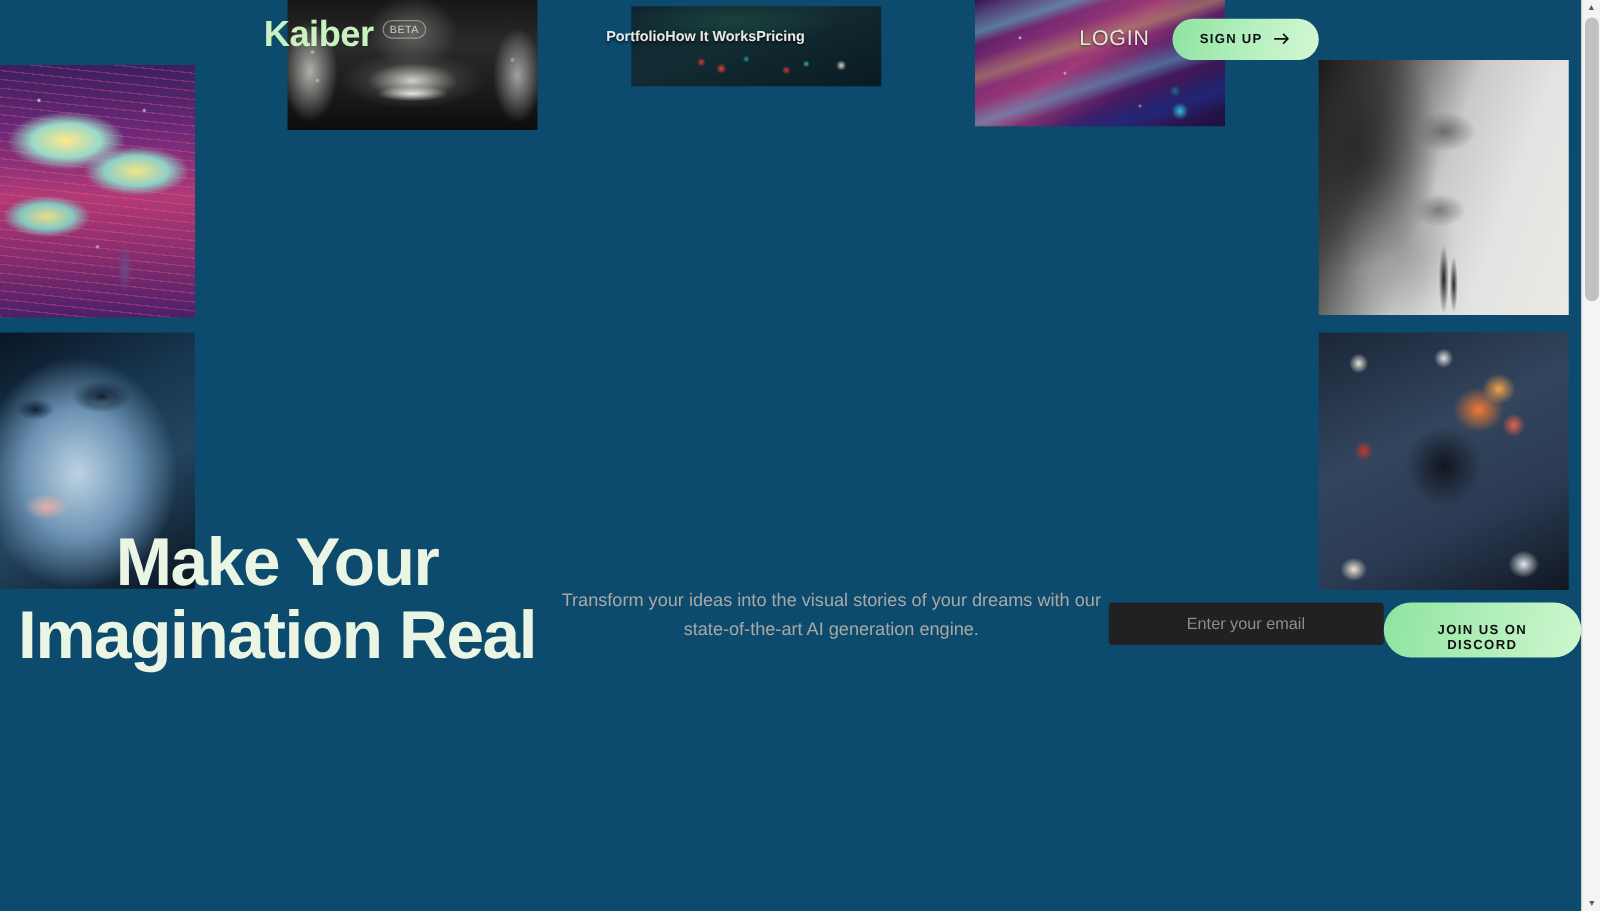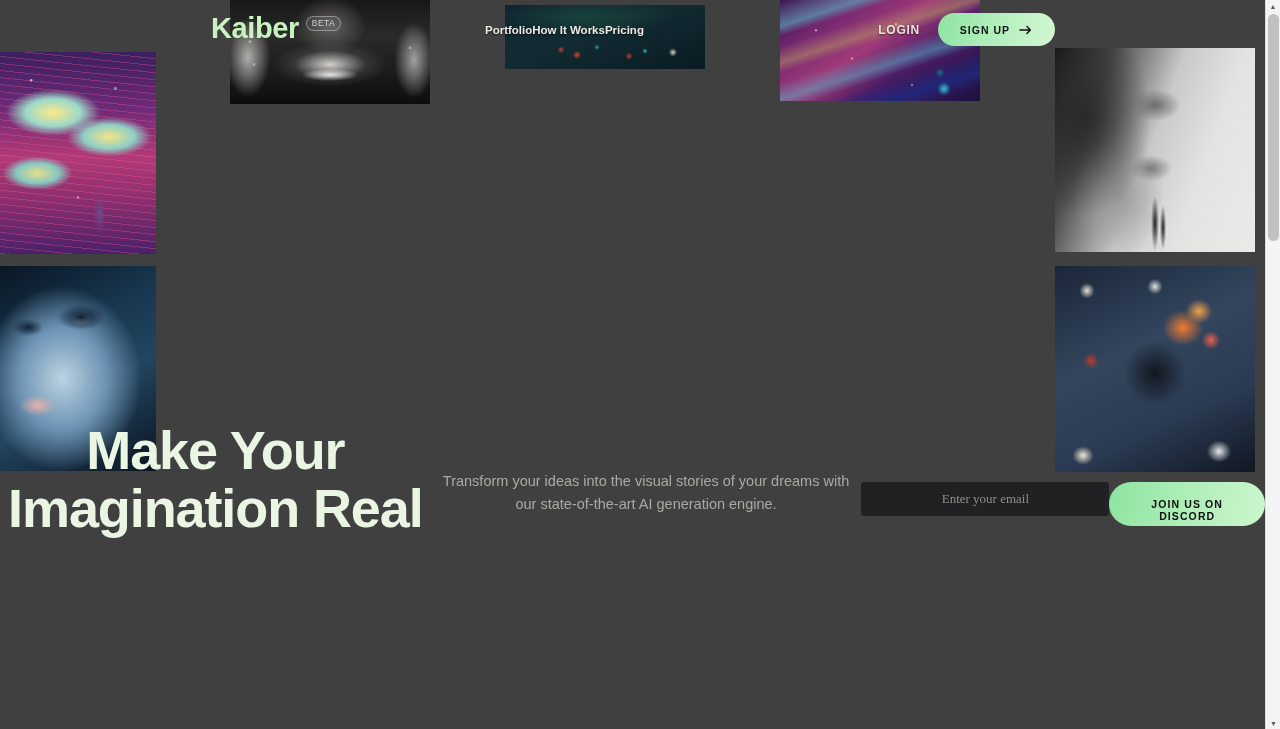--- a/index.html
+++ b/index.html
@@ -12,21 +12,21 @@
   .viewport {
     position:relative;
     width:1280px; height:729px;
     background:#0c0c0d;
     overflow:hidden;
   }
   .page {
     position:absolute;
     left:0; top:0;
     width:1265px; height:729px;
-    background:#404040;
+    background:#0c4a6e;
     overflow:hidden;
   }
 
   
   .tile { position:absolute; overflow:hidden; }
 
   
   .tile-portrait-mono {
     left:230px; top:0; width:200px; height:104px;
     background:
@@ -174,21 +174,21 @@
   .nav-links a {
     font-size:11.5px; font-weight:bold; color:#eceae4;
     text-decoration:none; white-space:nowrap;
     text-shadow:0 1px 2px rgba(0,0,0,.65);
   }
   .nav-right {
     position:absolute; right:210px; top:13px;
     display:flex; align-items:center; gap:14px;
   }
   .login-link {
-    font-size:12px; font-weight:bold; letter-spacing:.7px;
+    font-size:17px; font-weight:normal; letter-spacing:.7px;
     color:#e8e6dc; text-decoration:none;
     text-shadow:0 1px 2px rgba(0,0,0,.6);
     padding:8px 4px;
   }
   .signup-btn {
     display:flex; align-items:center; gap:9px;
     height:33px; padding:0 22px;
     border:none; border-radius:999px; cursor:pointer;
     background:linear-gradient(100deg,#8fe3a0 0%,#b6f0c0 55%,#d4f7d2 100%);
     color:#101010; font-size:10.5px; font-weight:bold; letter-spacing:1px;
@@ -209,24 +209,24 @@
     color:#eaf5e4; letter-spacing:-1.1px;
   }
   .hero-sub {
     margin-top:25px; width:620px; text-align:center;
     font-size:14.5px; line-height:1.55; color:#a9a9a4;
   }
   .signup-row {
     margin-top:37px; display:flex; align-items:center; gap:12px;
   }
   .email-input {
-    width:248px; height:34px;
+    width:220px; height:34px;
     background:#212123; border:none; outline:none; border-radius:3px;
     color:#d8d8d4; font-size:13px; text-align:center;
-    font-family:Liberation Serif, serif;
+    font-family:Liberation Sans, sans-serif;
   }
   .email-input::placeholder { color:#8e8e8a; }
   .get-started-btn {
     height:34px; padding:0 26px; border:none; border-radius:999px;
     cursor:pointer;
     background:linear-gradient(100deg,#8fe3a0 0%,#aeeeb8 50%,#ccf6cd 100%);
     color:#0f0f0f; font-size:10.5px; font-weight:bold; letter-spacing:1.1px;
     font-family:"Liberation Sans", sans-serif;
   }
   .discord-btn {

